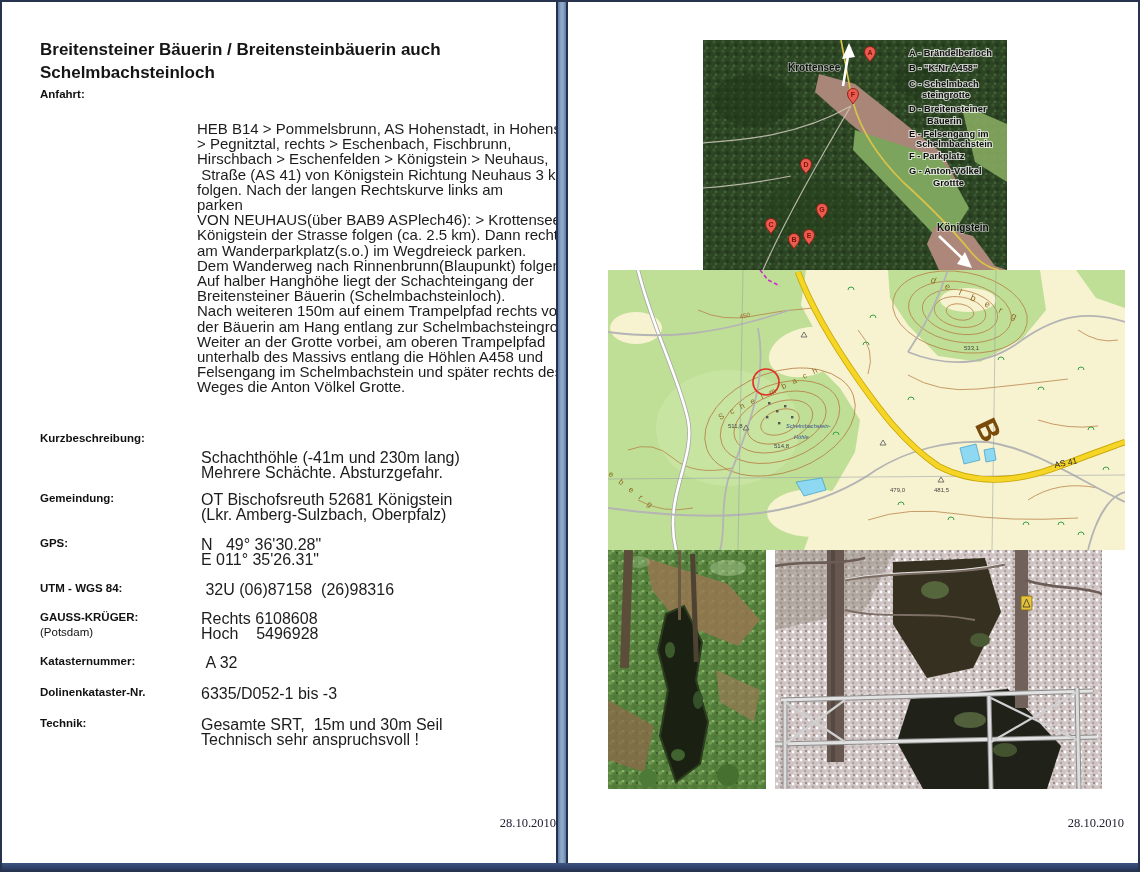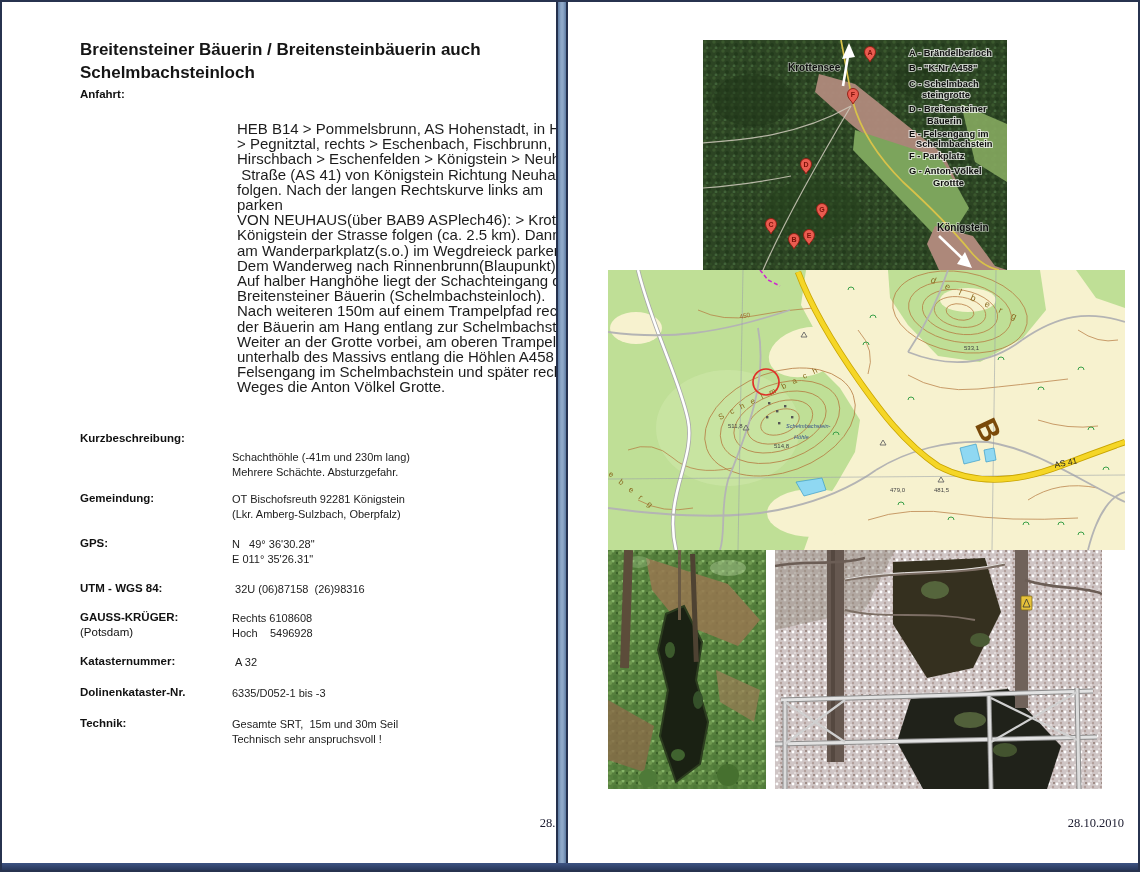--- a/index.html
+++ b/index.html
@@ -2,27 +2,27 @@
 <html><head>
 <meta charset="utf-8">
 <style>
   html,body{margin:0;padding:0;background:#e8e8e8;font-family:"Liberation Sans",sans-serif;}
   .canvas{position:relative;width:1140px;height:872px;background:#ffffff;overflow:hidden;}
   .frame{position:absolute;inset:0;border:2px solid #27334f;pointer-events:none;z-index:40;}
   .bottom-band{position:absolute;left:0;top:863px;width:1140px;height:9px;background:linear-gradient(180deg,#46engage 0,#2c3d63 100%);background:linear-gradient(180deg,#3d5383 0,#22304f 100%);z-index:30;}
   .divider{position:absolute;left:556px;top:0;width:12px;height:872px;z-index:30;
     background:linear-gradient(90deg,#24304d 0,#24304d 2px,#5d7ba3 2px,#8ea8c8 5px,#8ea8c8 7px,#5d7ba3 10px,#24304d 10px,#24304d 12px);}
   .page{position:absolute;top:2px;height:861px;background:#fff;}
-  .page-left{left:2px;width:554px;margin-left:40px;}
+  .page-left{left:2px;width:554px;}
   .page-right{left:568px;width:570px;}
 
   .title{position:absolute;left:38px;top:36px;width:500px;margin:0;font-size:17px;line-height:23px;font-weight:bold;color:#151515;white-space:pre-wrap;}
   .flabel{position:absolute;left:38px;font-size:11.5px;font-weight:bold;color:#111;white-space:pre-wrap;}
   .flabel.sub{font-weight:normal;}
-  .fvalue{position:absolute;left:190px;font-size:11px;line-height:15.2px;color:#1c1c1c;white-space:pre-wrap;}
+  .fvalue{position:absolute;left:199px;font-size:16px;line-height:15.2px;color:#1c1c1c;white-space:pre-wrap;}
   .anfahrt-text{position:absolute;left:195px;top:119px;width:390px;font-size:15px;line-height:15.2px;color:#1c1c1c;}
   .anfahrt-text span{display:block;white-space:pre-wrap;}
   .anfahrt-text .ul{text-decoration:underline;}
   .pdate{position:absolute;left:0;top:814px;width:100%;text-align:right;font-family:"Liberation Serif",serif;font-size:12.5px;color:#1a1a2e;}
   .page-right .pdate{left:-14px;}
 
   .satmap{position:absolute;left:135px;top:38px;width:304px;height:230px;z-index:5;}
   .topomap{position:absolute;left:40px;top:268px;width:517px;height:280px;z-index:2;}
   .photo1{position:absolute;left:40px;top:548px;width:158px;height:239px;z-index:3;}
   .photo2{position:absolute;left:207px;top:548px;width:327px;height:239px;z-index:3;}
@@ -57,21 +57,21 @@
 unterhalb des Massivs entlang die Höhlen A458 und
 Felsengang im Schelmbachstein und später rechts des
 Weges die Anton Völkel Grotte.</span>
     </div>
 
     <div class="flabel" style="top:430px">Kurzbeschreibung:</div>
     <div class="fvalue" style="top:448px">Schachthöhle (-41m und 230m lang)
 Mehrere Schächte. Absturzgefahr.</div>
 
     <div class="flabel" style="top:490px">Gemeindung:</div>
-    <div class="fvalue" style="top:490px">OT Bischofsreuth 92281 Königstein
+    <div class="fvalue" style="top:490px">OT Bischofsreuth 52681 Königstein
 (Lkr. Amberg-Sulzbach, Oberpfalz)</div>
 
     <div class="flabel" style="top:535px">GPS:</div>
     <div class="fvalue" style="top:535px">N   49° 36'30.28"
 E 011° 35'26.31"</div>
 
     <div class="flabel" style="top:580px">UTM - WGS 84:</div>
     <div class="fvalue" style="top:580px"> 32U (06)87158  (26)98316</div>
 
     <div class="flabel" style="top:609px">GAUSS-KRÜGER:</div>

